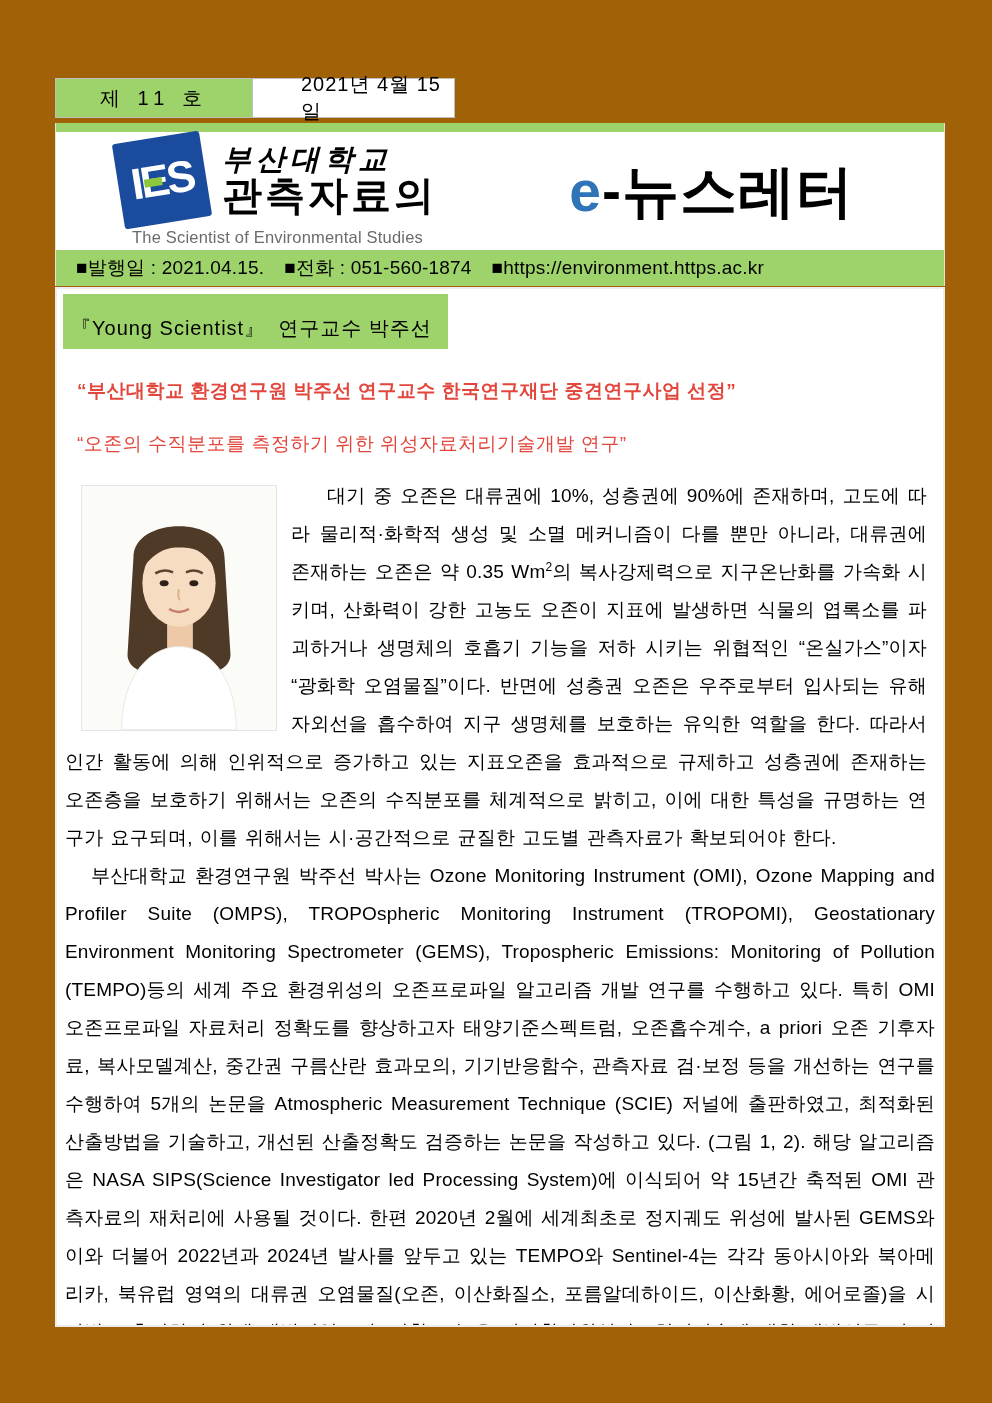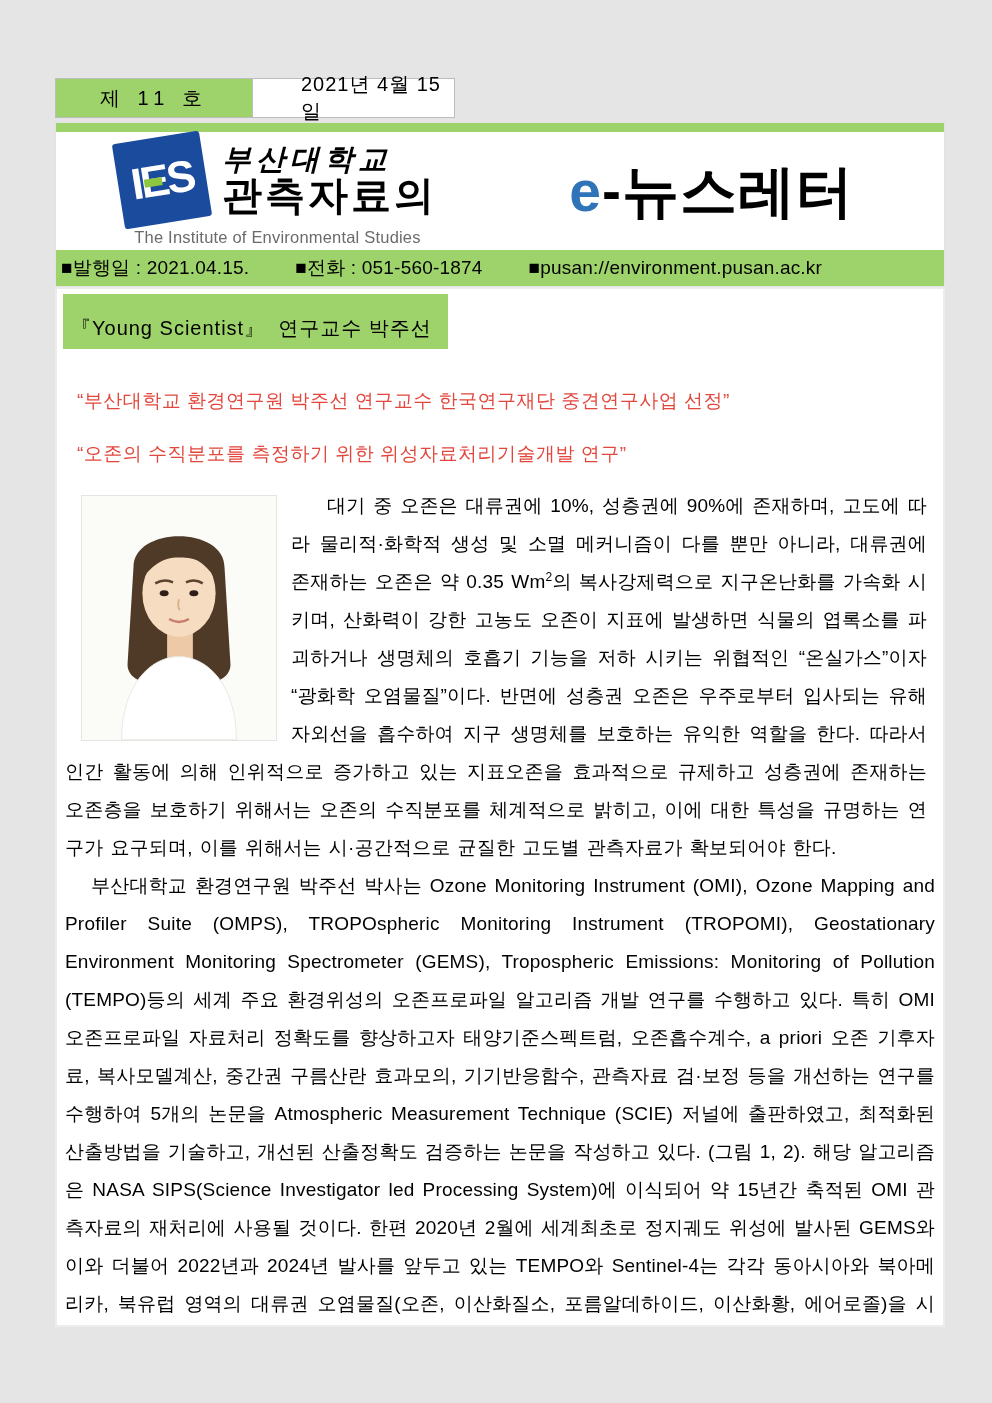--- a/index.html
+++ b/index.html
@@ -1,21 +1,21 @@
 <!DOCTYPE html>
 <html><head>
 <meta charset="utf-8">
 <style>
   * { margin: 0; padding: 0; box-sizing: border-box; }
   html, body { background: #ffffff; }
   .page {
     position: relative;
     width: 992px;
     height: 1403px;
-    background: #e5e5e5;
+    background: #a16207;
     font-family: "Liberation Sans", "DejaVu Sans", sans-serif;
     color: #000;
     overflow: hidden;
   }
   
   .issue-box {
     position: absolute; left: 55px; top: 78px;
     width: 400px; height: 40px;
     border: 1px solid #bdbdbd;
     display: flex; font-size: 20px;
@@ -61,21 +61,21 @@
   .logo-names { text-align: left; line-height: 1.05; }
   .org-line1 { font-size: 29px; font-weight: bold; letter-spacing: 5px; font-style: italic; }
   .org-line2 { font-size: 40px; font-weight: bold; letter-spacing: 3px; }
   .logo-en { margin-top: 5px; font-size: 16.5px; color: #6b6b6b; letter-spacing: 0.2px; }
   .newsletter-title { font-size: 57px; font-weight: bold; letter-spacing: 1px; white-space: nowrap; }
   .e-blue { color: #2f74b8; }
   
   .info-bar {
     height: 36px; background: #9ed36b;
     display: flex; align-items: center;
-    padding-left: 5px; gap: 46px;
+    padding-left: 20px; gap: 20px;
     font-size: 19px; letter-spacing: 0.2px; white-space: nowrap;
   }
   
   .content-box {
     position: absolute; left: 55px; top: 287px;
     width: 890px; height: 1040px;
     background: #fff;
     border: 2px solid #ececec;
     padding: 5px 6px 0 6px;
     overflow: hidden;
@@ -84,21 +84,21 @@
     width: fit-content;
     background: #9ed36b;
     font-size: 20px; letter-spacing: 1px;
     padding: 21px 16px 7px 8px;
     white-space: pre;
   }
   .quote {
     color: #e2473d; font-size: 19px; letter-spacing: 0.5px;
     margin-left: 14px; white-space: nowrap;
   }
-  .quote-1 { margin-top: 39px; }
+  .quote-1 { margin-top: 29px; font-weight: bold; }
   .quote-2 { margin-top: 27px; }
   .body-par {
     font-size: 19px; line-height: 38px;
     text-align: justify; word-spacing: 1.5px; letter-spacing: 0.2px;
   }
   .p1 { margin: 20px 10px 0 2px; text-indent: 36px; }
   .p2 { margin: 0 2px 0 2px; text-indent: 26px; }
   .photo-frame {
     float: left;
     width: 196px; height: 246px;
@@ -126,28 +126,28 @@
         <div class="logo-top">
           <div class="logo-mark">
             <span class="logo-acronym">IES</span>
             <span class="logo-dash"></span>
           </div>
           <div class="logo-names">
             <div class="org-line1">부산대학교</div>
             <div class="org-line2">관측자료의</div>
           </div>
         </div>
-        <div class="logo-en">The Institute of Environmental Studies</div>
+        <div class="logo-en">The Scientist of Environmental Studies</div>
       </div>
       <div class="newsletter-title"><span class="e-blue">e</span><span>-뉴스레터</span></div>
     </div>
     <div class="info-bar">
       <span>■발행일 : 2021.04.15.</span>
       <span>■전화 : 051-560-1874</span>
-      <span>■pusan://environment.pusan.ac.kr</span>
+      <span>■https://environment.https.ac.kr</span>
     </div>
   </div>
 
   <div class="content-box">
     <div class="section-header">『Young Scientist』  연구교수 박주선</div>
     <div class="quote quote-1">“부산대학교 환경연구원 박주선 연구교수 한국연구재단 중견연구사업 선정”</div>
     <div class="quote quote-2">“오존의 수직분포를 측정하기 위한 위성자료처리기술개발 연구”</div>
 
     <p class="body-par p1">
       <span class="photo-frame">

